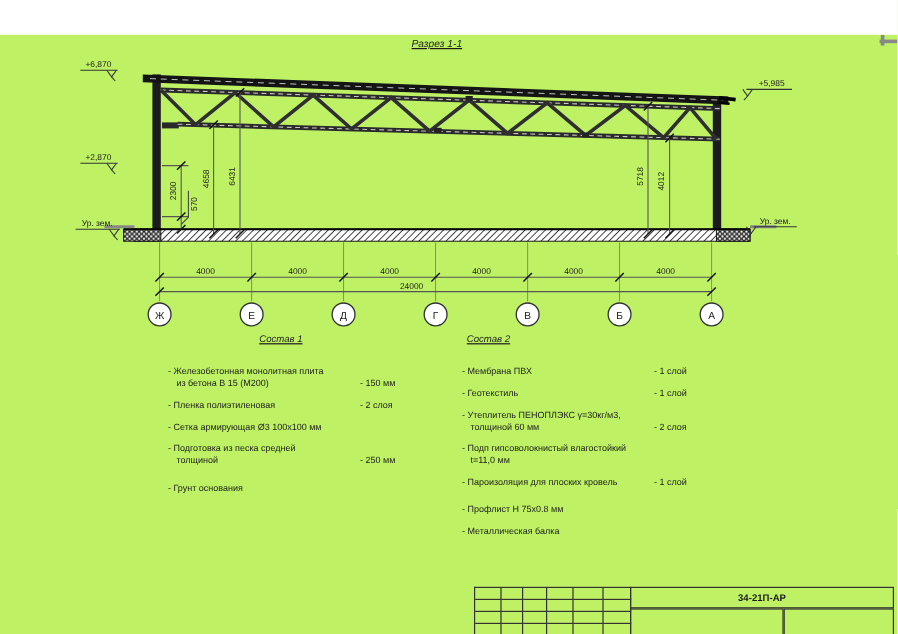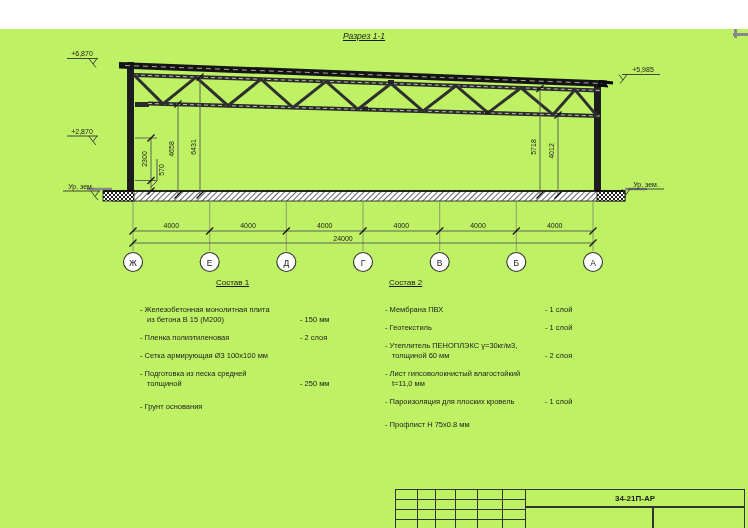--- a/index.html
+++ b/index.html
@@ -4,21 +4,21 @@
 <style>
   html,body{margin:0;padding:0;background:#fff;}
   .sheet{position:relative;width:748px;height:528px;background:#bef264;overflow:hidden;
          font-family:"Liberation Sans",sans-serif;color:#1a1a1a;margin-top:29px;}
   .drawing{position:absolute;left:0;top:0;}
   .drawing text{font-family:"Liberation Sans",sans-serif;fill:#1a1a1a;}
   .page-title{position:absolute;left:322px;top:2px;width:84px;text-align:center;
       font-size:8.5px;font-style:italic;text-decoration:underline;}
   
   .list{position:absolute;font-size:7.5px;line-height:10px;color:#1c1c1c;}
-  .list-title{text-decoration:underline;font-size:8px;margin-bottom:17px;}
+  .list-title{font-style:italic;text-decoration:underline;font-size:8px;margin-bottom:17px;}
   .list1{left:140px;top:249px;width:235px;}
   .list2{left:385px;top:249px;width:245px;}
   .list1 .list-title{margin-left:76px;}
   .list2 .list-title{margin-left:4px;}
   .li{position:relative;margin-bottom:8px;padding-right:85px;}
   .li .l2{padding-left:7px;}
   .li-val{position:absolute;left:160px;bottom:0;white-space:nowrap;}
   .mt-lg{margin-top:13px;}
   
   .stamp{position:absolute;left:395px;top:460px;width:350px;height:103px;font-size:6px;font-weight:bold;}
@@ -244,29 +244,32 @@
     <div class="li">
       <div class="l1">- Геотекстиль</div>
       <div class="li-val">- 1 слой</div>
     </div>
     <div class="li">
       <div class="l1">- Утеплитель ПЕНОПЛЭКС γ=30кг/м3,</div>
       <div class="l2">толщиной 60 мм</div>
       <div class="li-val">- 2 слоя</div>
     </div>
     <div class="li">
-      <div class="l1">- Лист гипсоволокнистый влагостойкий</div>
+      <div class="l1">- Подп гипсоволокнистый влагостойкий</div>
       <div class="l2">t=11,0 мм</div>
     </div>
     <div class="li">
       <div class="l1">- Пароизоляция для плоских кровель</div>
       <div class="li-val">- 1 слой</div>
     </div>
     <div class="li mt-lg">
       <div class="l1">- Профлист Н 75х0.8 мм</div>
+    </div>
+    <div class="li">
+      <div class="l1">- Металлическая балка</div>
     </div>
   </div>
 
   <div class="stamp">
     <div class="lt">
       <div class="r">
           <div class="c" style="width:22px"></div>
           <div class="c" style="width:18px"></div>
           <div class="c" style="width:20px"></div>
           <div class="c" style="width:22px"></div>

